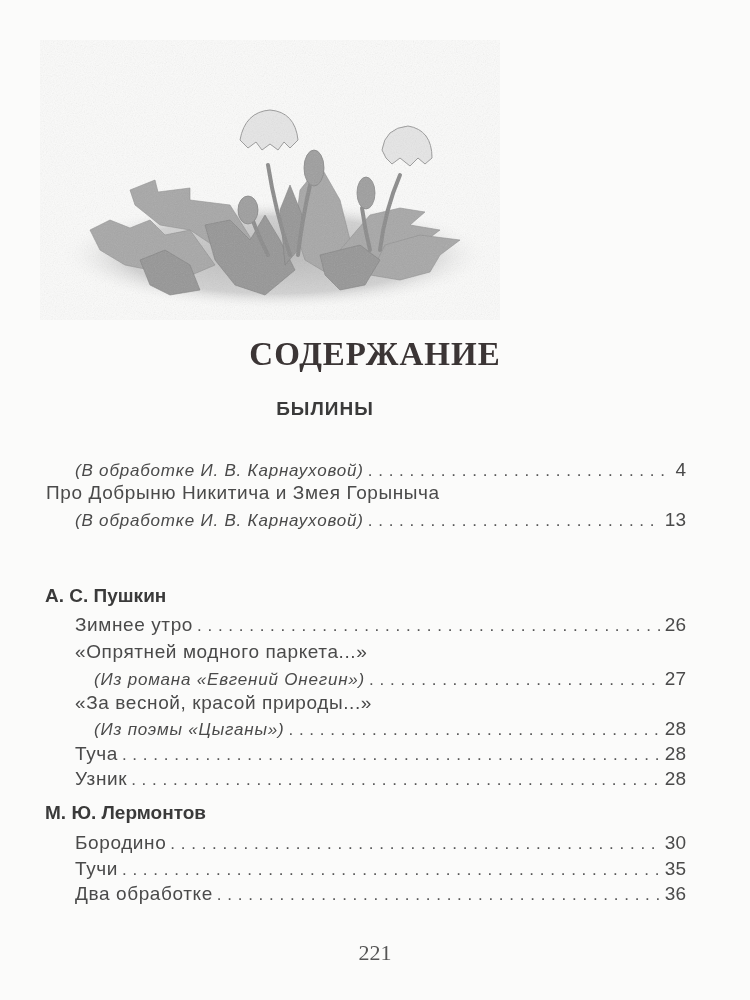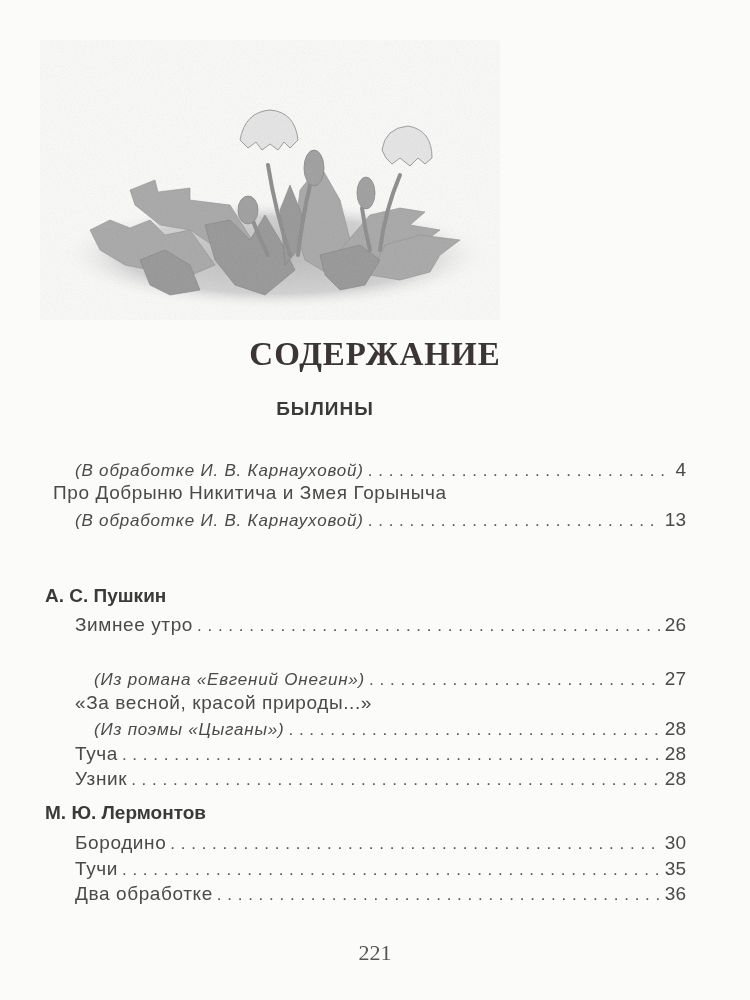--- a/index.html
+++ b/index.html
@@ -121,36 +121,39 @@
 
   <div class="title">СОДЕРЖАНИЕ</div>
 
   <div class="section-head" style="top:398px;">БЫЛИНЫ</div>
 
   <div class="row l1" style="top:459px;">
     <span class="t it">(В обработке И. В. Карнауховой)</span>
     <span class="dots"></span>
     <span class="p">4</span>
   </div>
-  <div class="row l0" style="top:482px;margin-left:7px;">
+  <div class="row l0" style="top:482px;">
     <span class="t">Про Добрыню Никитича и Змея Горыныча</span>
   </div>
   <div class="row l1" style="top:509px;">
     <span class="t it">(В обработке И. В. Карнауховой)</span>
     <span class="dots"></span>
     <span class="p">13</span>
   </div>
 
 
   <div class="author" style="top:585px;">А. С. Пушкин</div>
 
   <div class="row l1" style="top:614px;">
     <span class="t">Зимнее утро</span>
     <span class="dots"></span>
     <span class="p">26</span>
+  </div>
+  <div class="row l1" style="top:641px;">
+    <span class="t">«Опрятней модного паркета...»</span>
   </div>
   <div class="row l2" style="top:668px;">
     <span class="t it">(Из романа «Евгений Онегин»)</span>
     <span class="dots"></span>
     <span class="p">27</span>
   </div>
   <div class="row l1" style="top:692px;">
     <span class="t">«За весной, красой природы...»</span>
   </div>
   <div class="row l2" style="top:718px;">

